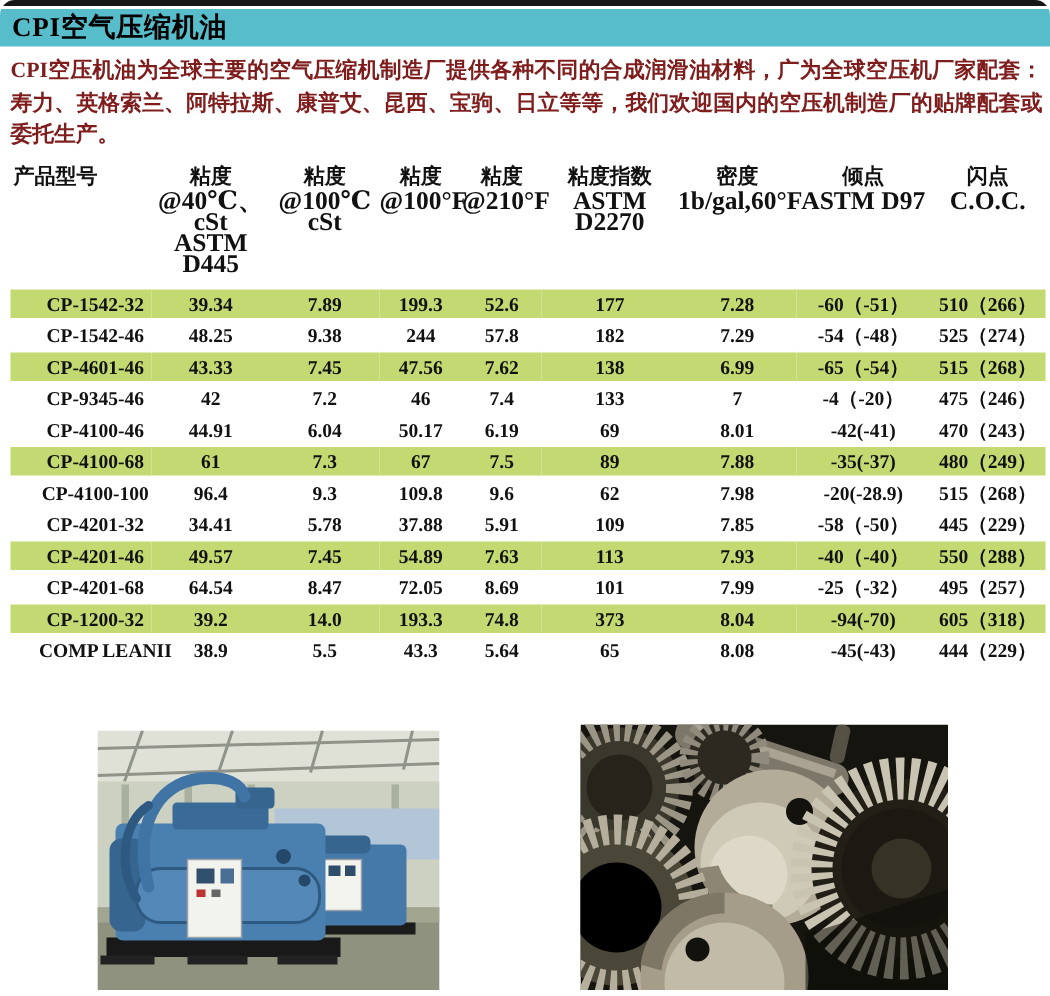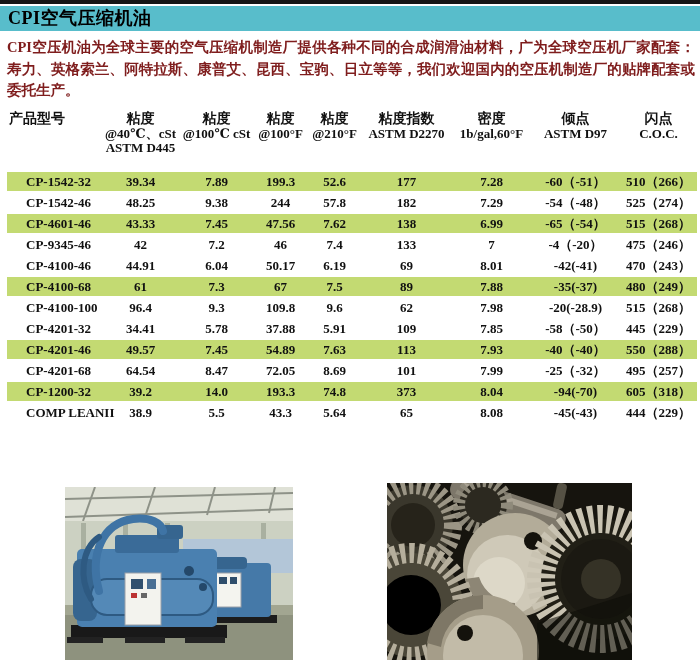--- a/index.html
+++ b/index.html
@@ -1,18 +1,18 @@
 <!DOCTYPE html>
 <html style="--banner: #58bdcb; --hl: #c3da72;"><head>
 <meta charset="utf-8">
 <style>
   html,body{margin:0;padding:0;background:#ffffff;}
   .page{
     position:relative;width:700px;height:664px;background:#ffffff;overflow:hidden;
-    font-family:"Liberation Serif","DejaVu Serif",serif;color:#111;
+    font-family:"Liberation Serif","DejaVu Serif",serif;color:#111;border-radius:10px;
   }
   .top-strip{position:absolute;left:0;top:0;width:700px;height:4px;background:#161616;}
   .banner{
     position:absolute;left:0;top:6px;width:700px;height:25px;background:var(--banner,#58bdcb);
   }
   .banner-title{
     font-weight:bold;font-size:18px;line-height:24px;padding-left:8px;color:#000;
     letter-spacing:0.5px;white-space:nowrap;
   }
   .intro{
@@ -22,26 +22,26 @@
   }
   .tbl-wrap{position:absolute;left:7px;top:110px;width:690px;}
   table{border-collapse:collapse;table-layout:fixed;width:690px;}
   col.c1{width:94px;}col.c2{width:79px;}col.c3{width:73px;}col.c4{width:55px;}
   col.c5{width:53px;}col.c6{width:91px;}col.c7{width:79px;}col.c8{width:89px;}col.c9{width:77px;}
   thead th{
     vertical-align:top;text-align:center;font-weight:bold;padding:0 0 10px 0;height:52px;
   }
   thead th:first-child{text-align:left;padding-left:2px;}
   thead .h1{font-size:14px;line-height:17px;}
-  thead .h2,.h3{font-size:13px;line-height:14px;}
+  thead .h2,.h3{font-size:17px;line-height:14px;}
   tbody td{
     height:19px;font-size:13px;font-weight:bold;text-align:center;
     border-bottom:2px solid #ffffff;padding:0;white-space:nowrap;
   }
-  tbody td.model{text-align:left;padding-left:19px;}
+  tbody td.model{text-align:center;padding-left:19px;}
   tbody tr.hl td{background:var(--hl,#c3da72);}
   .photo{position:absolute;display:block;}
   .photo-left{left:65px;top:487px;}
   .photo-right{left:387px;top:483px;}
 </style>
 </head>
 <body>
 
 <div class="page">
 

